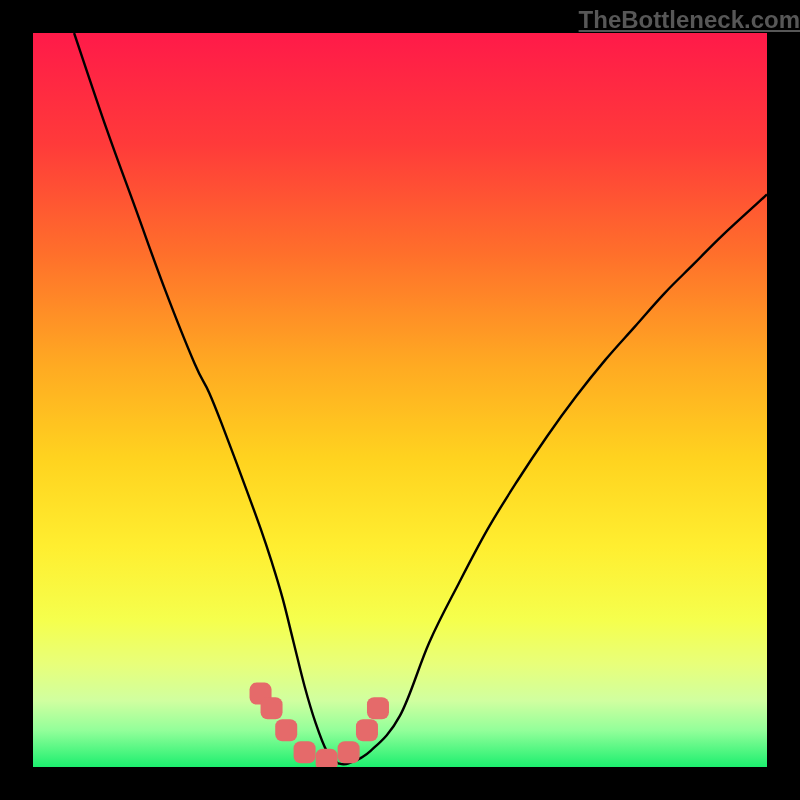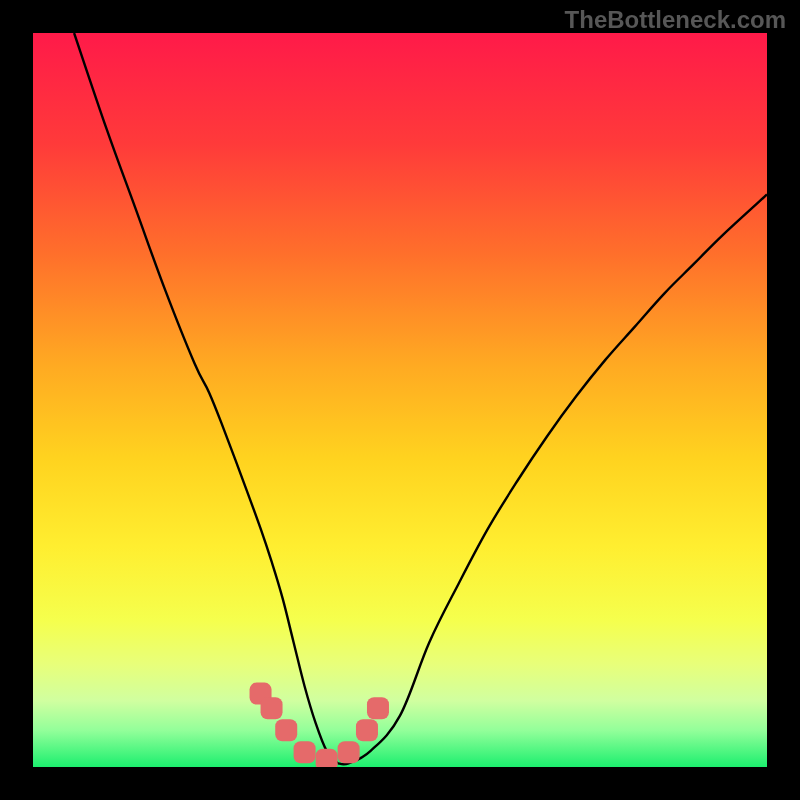--- a/index.html
+++ b/index.html
@@ -7,26 +7,27 @@
     padding: 0;
     width: 800px;
     height: 800px;
     background: #000;
     position: relative;
     overflow: hidden;
   }
   .watermark {
     position: absolute;
     top: 6px;
-    right: 14px;
+    right: 0;
     color: #575757;
     font-family: Arial, Helvetica, sans-serif;
     font-size: 24px;
     font-weight: bold;
     z-index: 10;
+    text-decoration: underline;
   }
   .plot {
     position: absolute;
     left: 33px;
     top: 33px;
     width: 734px;
     height: 734px;
     overflow: hidden;
   }
   .plot svg {

